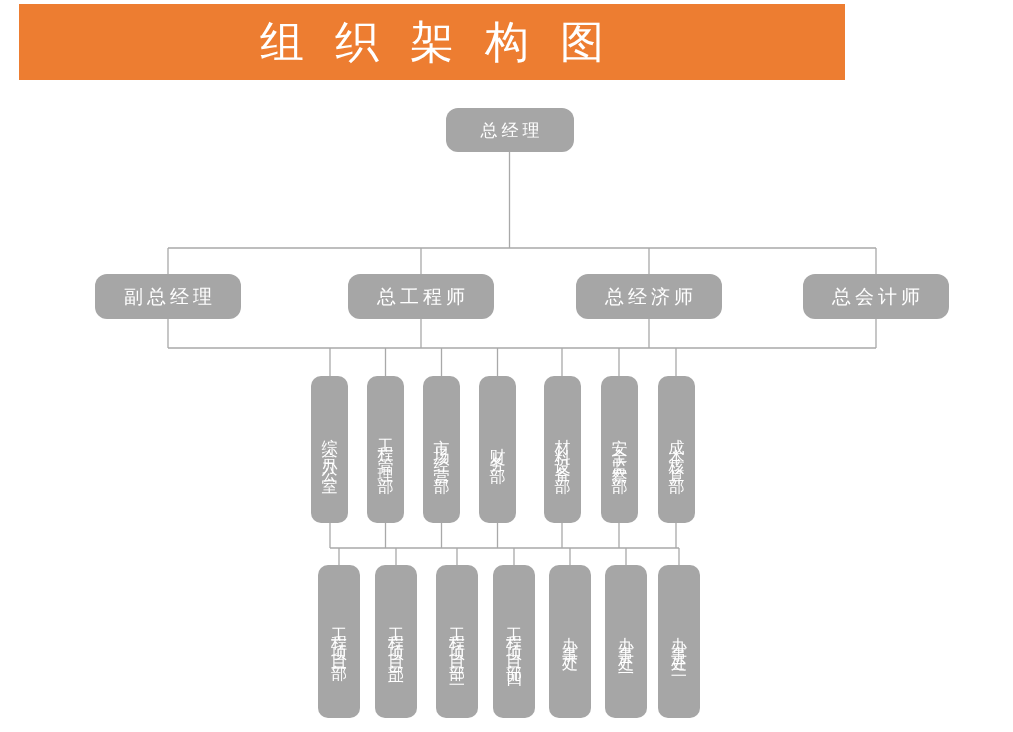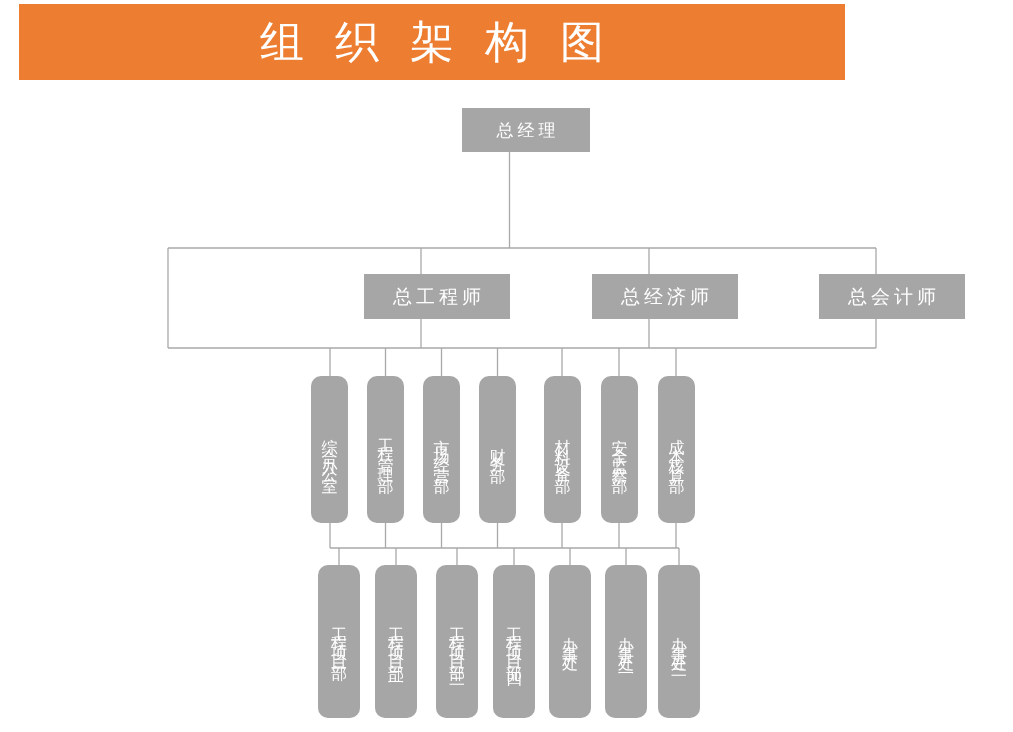--- a/index.html
+++ b/index.html
@@ -49,21 +49,21 @@
   .node {
     position: absolute;
     z-index: 1;
     background: var(--node_bg, #A6A6A6);
     color: var(--node_text, #ffffff);
     display: flex;
     align-items: center;
     justify-content: center;
     box-sizing: border-box;
   }
-  .node-h { border-radius: 0; white-space: nowrap; margin-left: 16px; }
+  .node-h { border-radius: 12px; white-space: nowrap; }
   .node-h span { line-height: 1; }
 
   
   .l1 { left: 446px; top: 108px; width: 128px; height: 44px; }
   .l1 span { font-size: 17px; letter-spacing: 4px; margin-right: -4px; }
 
   
   .l2 { top: 274px; width: 146px; height: 45px; }
   .l2 span { font-size: 19px; letter-spacing: 4px; margin-right: -4px; }
   .l2-0 { left: 95px; }
@@ -121,20 +121,23 @@
       M562 348 V548  M619 348 V548  M676 348 V548
       M330 548 H679
       M339 548 V566  M396 548 V566  M457 548 V566  M514 548 V566
       M570 548 V566  M626 548 V566  M679 548 V566"></path>
   </svg>
 
   <div class="node node-h l1">
     <span>总经理</span>
   </div>
 
+  <div class="node node-h l2 l2-0">
+    <span>副总经理</span>
+  </div>
   <div class="node node-h l2 l2-1">
     <span>总工程师</span>
   </div>
   <div class="node node-h l2 l2-2">
     <span>总经济师</span>
   </div>
   <div class="node node-h l2 l2-3">
     <span>总会计师</span>
   </div>
 

